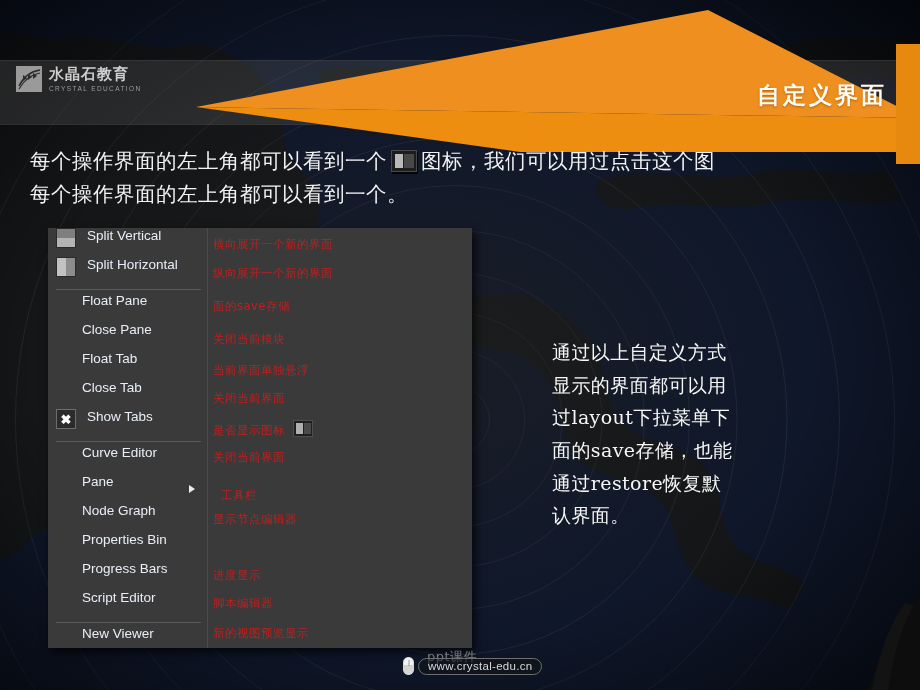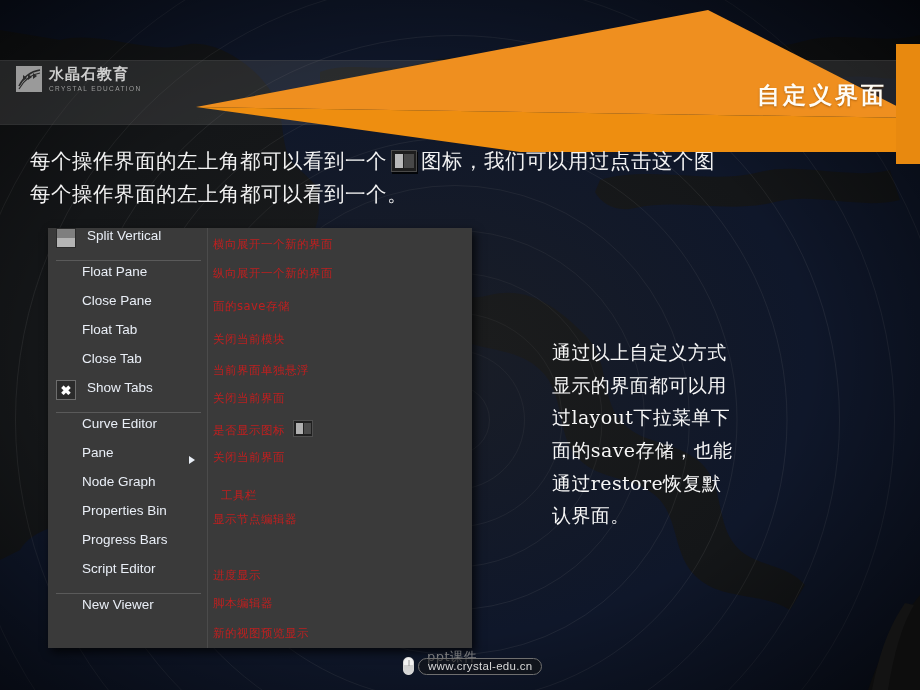--- a/index.html
+++ b/index.html
@@ -357,20 +357,24 @@
   </div>
 
   <div class="menu">
     <div class="menu-left">
 
       <div class="menu-item has-icon">
         <span class="mi-icon split-v"></span>
         <span class="mlabel">Split Vertical</span>
       </div>
 
+      <div class="menu-item has-icon">
+        <span class="mi-icon split-h"></span>
+        <span class="mlabel">Split Horizontal</span>
+      </div>
 
       <div class="menu-sep"></div>
 
       <div class="menu-item">
         <span class="mlabel">Float Pane</span>
       </div>
       <div class="menu-item">
         <span class="mlabel">Close Pane</span>
       </div>
       <div class="menu-item">

